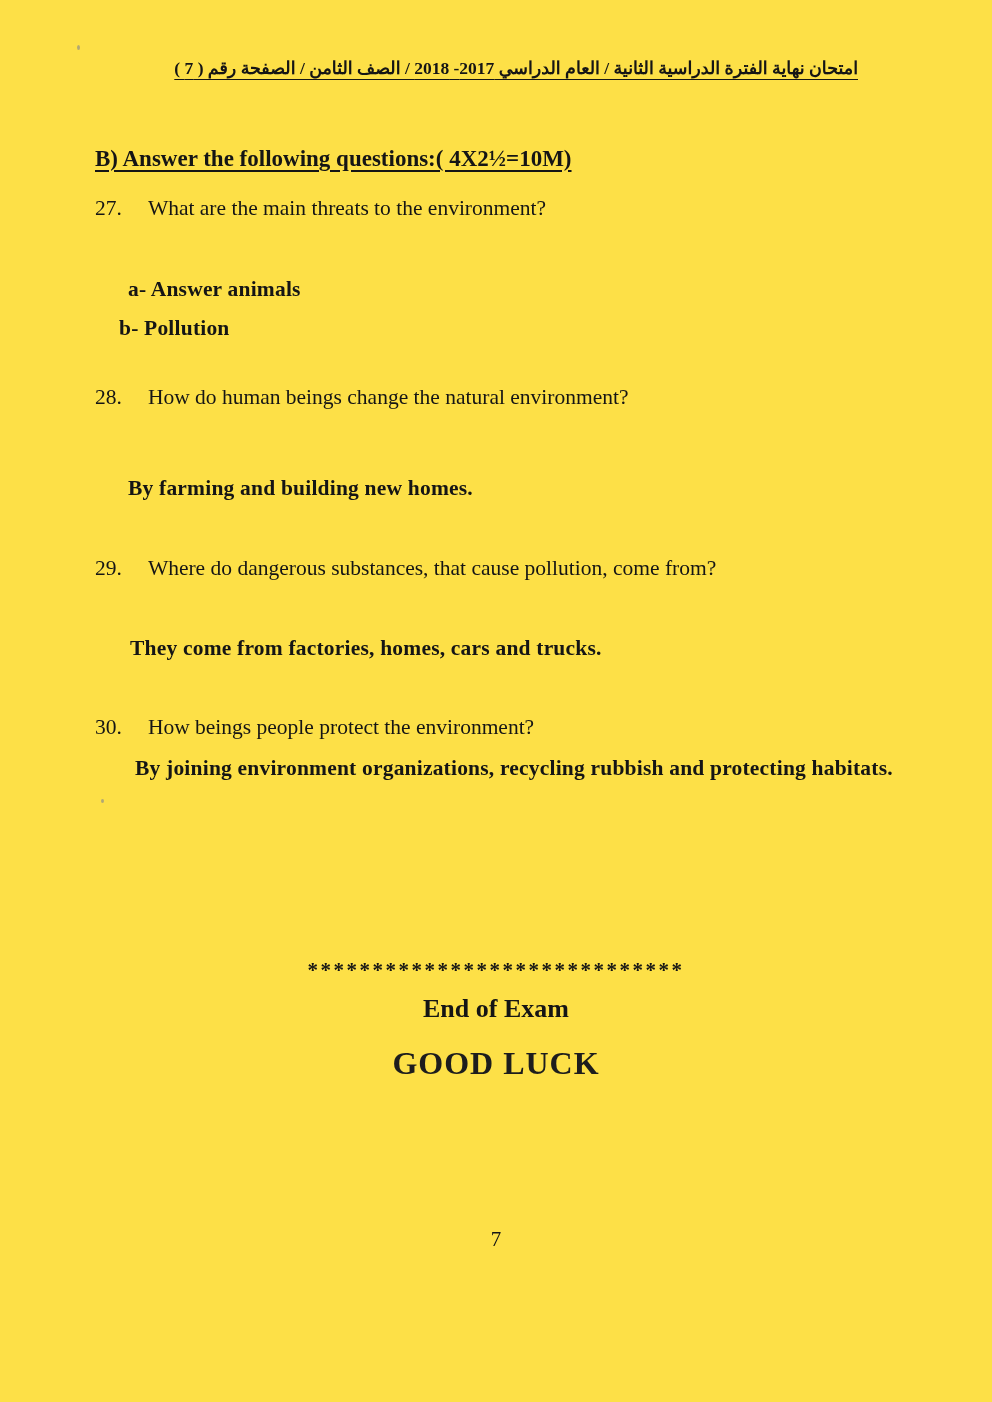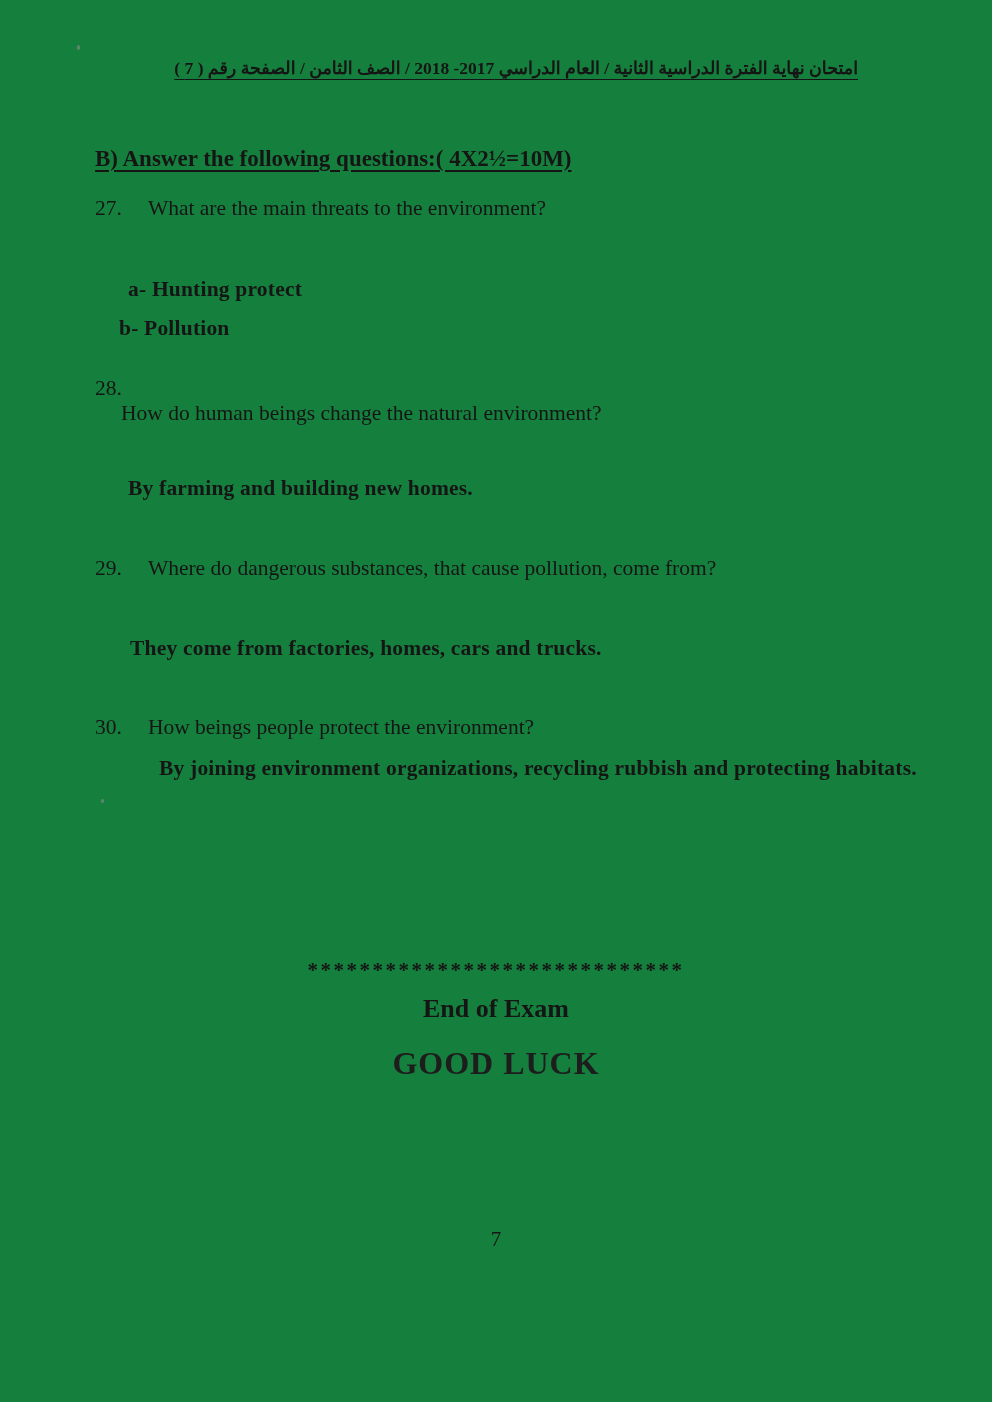--- a/index.html
+++ b/index.html
@@ -4,21 +4,21 @@
 <style>
   html, body {
     margin: 0;
     padding: 0;
     background: #ffffff;
   }
   .page {
     position: relative;
     width: 992px;
     height: 1402px;
-    background: #15803d;
+    background: #fde047;
     font-family: "Liberation Serif", "DejaVu Serif", serif;
     color: #151515;
     overflow: hidden;
   }
   .line { position: absolute; white-space: nowrap; }
 
   .header-ar {
     top: 58px;
     left: 196px;
     width: 662px;
@@ -40,35 +40,35 @@
     text-underline-offset: 4px;
   }
 
   .question {
     font-size: 21.5px;
     display: flex;
   }
   .question .q-num { display: inline-block; }
   .question .q-text { display: inline-block; margin-left: 26px; }
   .q27 { top: 196px; left: 95px; }
-  .q28 { top: 376px; left: 95px; flex-direction: column; }
+  .q28 { top: 385px; left: 95px; }
   .q29 { top: 556px; left: 95px; gap: 22px; }
   .q29 .q-text { margin-left: 4px; }
   .q30 { top: 715px; left: 95px; }
 
   .answer {
     font-weight: bold;
     font-size: 21.5px;
     letter-spacing: 0.2px;
   }
   .ans-27a { top: 277px; left: 128px; }
   .ans-27b { top: 316px; left: 119px; }
   .ans-28  { top: 476px; left: 128px; }
   .ans-29  { top: 636px; left: 130px; }
-  .ans-30  { top: 756px; left: 135px; margin-left: 24px; }
+  .ans-30  { top: 756px; left: 135px; }
 
   .stars {
     top: 958px;
     left: 0;
     width: 100%;
     text-align: center;
     font-weight: bold;
     font-size: 21px;
     letter-spacing: 2.5px;
   }
@@ -116,21 +116,21 @@
   <div class="speck speck-2"></div>
 
   <div class="line header-ar">امتحان نهاية الفترة الدراسية الثانية /  العام الدراسي 2017- 2018 / الصف الثامن / الصفحة رقم ( 7 )</div>
 
   <div class="line section-heading">B) Answer the following questions:( 4X2½=10M)</div>
 
   <div class="line question q27">
     <span class="q-num">27.</span>
     <span class="q-text">What are the main threats to the environment?</span>
   </div>
-  <div class="line answer ans-27a">a- Hunting protect</div>
+  <div class="line answer ans-27a">a- Answer animals</div>
   <div class="line answer ans-27b">b- Pollution</div>
 
   <div class="line question q28">
     <span class="q-num">28.</span>
     <span class="q-text">How do human beings change the natural environment?</span>
   </div>
   <div class="line answer ans-28">By farming and building new homes.</div>
 
   <div class="line question q29">
     <span class="q-num">29.</span>

